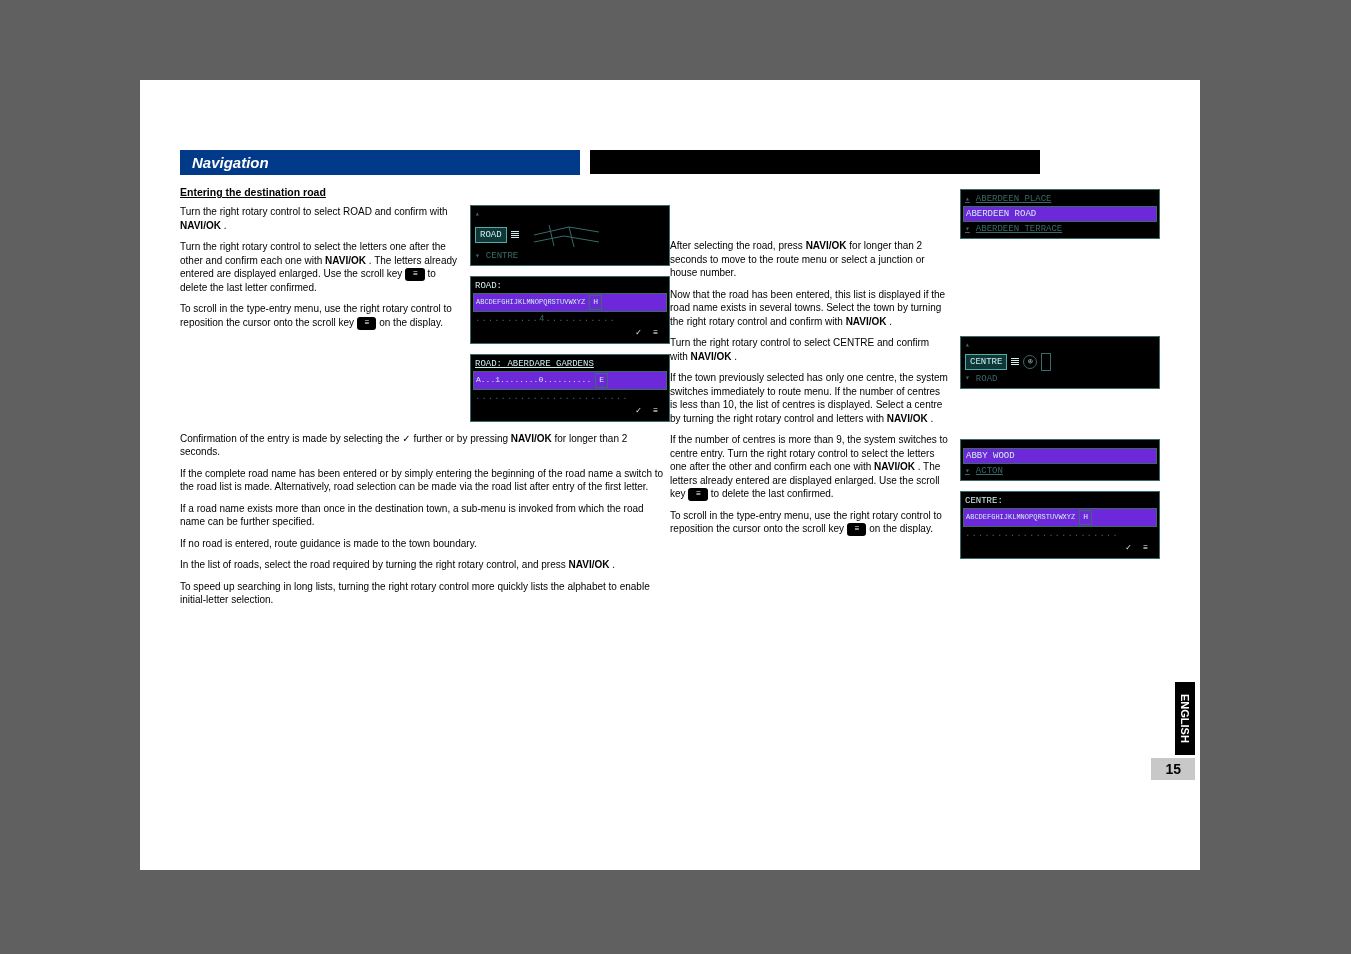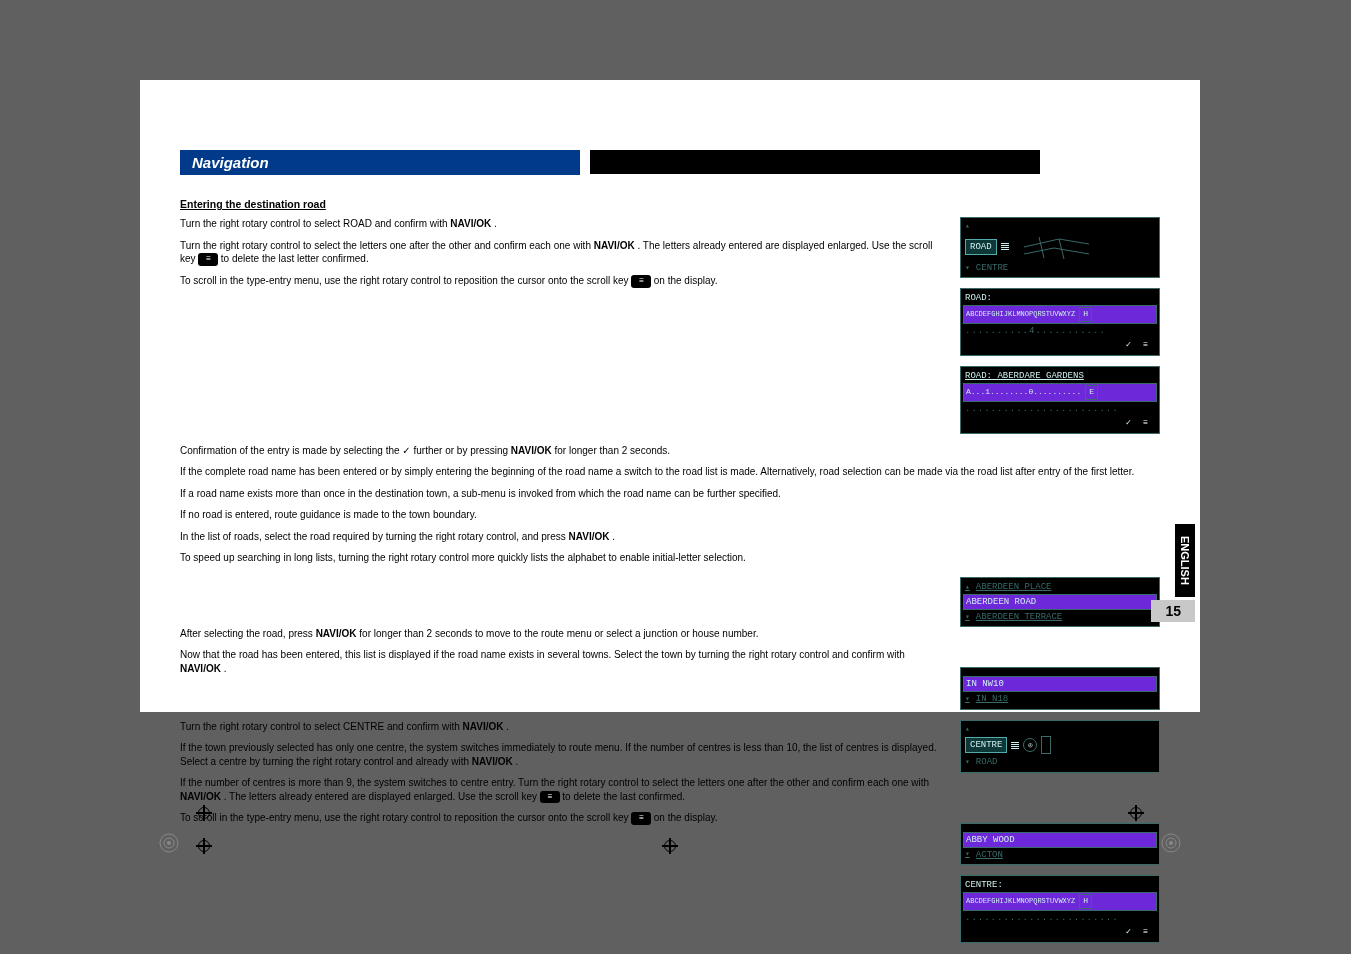--- a/index.html
+++ b/index.html
@@ -1,29 +1,29 @@
 <!DOCTYPE html>
 <html><head>
 <meta charset="utf-8">
 <style>
   * { margin:0; padding:0; box-sizing:border-box; }
   body { width:1351px; height:954px; background:#606060; font-family:Arial,Helvetica,sans-serif; position:relative; }
-  .page { position:absolute; left:140px; top:80px; width:1060px; height:632px; background:#fff; }
+  .page { position:absolute; left:140px; top:80px; width:1060px; height:790px; background:#fff; }
   .inner { padding:70px 40px 30px 40px; }
   .reg-mark { position:absolute; width:16px; height:16px; }
   .reg-mark::before, .reg-mark::after { content:''; position:absolute; background:#000; }
   .reg-mark::before { left:7px; top:0; width:2px; height:16px; }
   .reg-mark::after { top:7px; left:0; height:2px; width:16px; }
   .reg-mark .ring { position:absolute; left:2px; top:2px; width:12px; height:12px; border:1px solid #000; border-radius:50%; }
 
   .section-title-bar { background:#003a88; color:#fff; font-style:italic; font-weight:bold; padding:4px 12px; font-size:15px; width:400px; }
   .black-bar { background:#000; height:24px; width:450px; margin-left:10px; display:inline-block; }
   .title-row { display:flex; align-items:stretch; }
 
-  .columns { display:flex; margin-top:22px;flex-direction:column; }
+  .columns { display:flex; margin-top:10px; }
   .col { flex:1; font-size:10px; line-height:1.35; }
   .left-sub { display:flex; gap:12px; }
   .left-text { flex:1; }
   .left-imgs { width:200px; }
 
   .subhead { font-size:10.5px; font-weight:bold; text-decoration:underline; margin-bottom:6px; }
   .naviok { font-family:Arial; font-weight:bold; font-size:10px; }
   p { margin-bottom:8px; }
 
   .lcd { background:#000; border:1px solid #3a6a6a; padding:2px; margin-bottom:10px; position:relative; font-family:'Courier New',monospace; color:#cfeeee; font-size:9px; letter-spacing:0; }
@@ -269,44 +269,35 @@
               <div class="lcd-row hi">
                   <span>ABERDEEN ROAD</span>
                 </div>
               <div class="lcd-row tri-dn lcd-dim lcd-under">
                   <span>ABERDEEN TERRACE</span>
                 </div>
             </div>
 
             <div style="height:30px"></div>
 
-            <div class="lcd">
-              <div class="lcd-row" style="height:6px"></div>
-              <div class="lcd-row hi">
-                  <span>IN NW10</span>
-                </div>
-              <div class="lcd-row tri-dn lcd-dim lcd-under">
-                  <span>IN N18</span>
-                </div>
-            </div>
           </div>
         </div>
 
 
         <div class="left-sub">
           <div class="left-text">
             <p>
               <span>Turn the right rotary control to select </span>
               <span>CENTRE</span>
               <span> and confirm with </span>
               <span class="naviok">NAVI/OK</span>
               <span>.</span>
             </p>
             <p>
-              <span>If the town previously selected has only one centre, the system switches immediately to route menu. If the number of centres is less than 10, the list of centres is displayed. Select a centre by turning the right rotary control and already with </span>
+              <span>If the town previously selected has only one centre, the system switches immediately to route menu. If the number of centres is less than 10, the list of centres is displayed. Select a centre by turning the right rotary control and letters with </span>
               <span class="naviok">NAVI/OK</span>
               <span>.</span>
             </p>
             <p>
               <span>If the number of centres is more than 9, the system switches to centre entry. Turn the right rotary control to select the letters one after the other and confirm each one with </span>
               <span class="naviok">NAVI/OK</span>
               <span>. The letters already entered are displayed enlarged. Use the scroll key </span>
               <span class="scroll-key"></span>
               <span> to delete the last confirmed.</span>
             </p>

